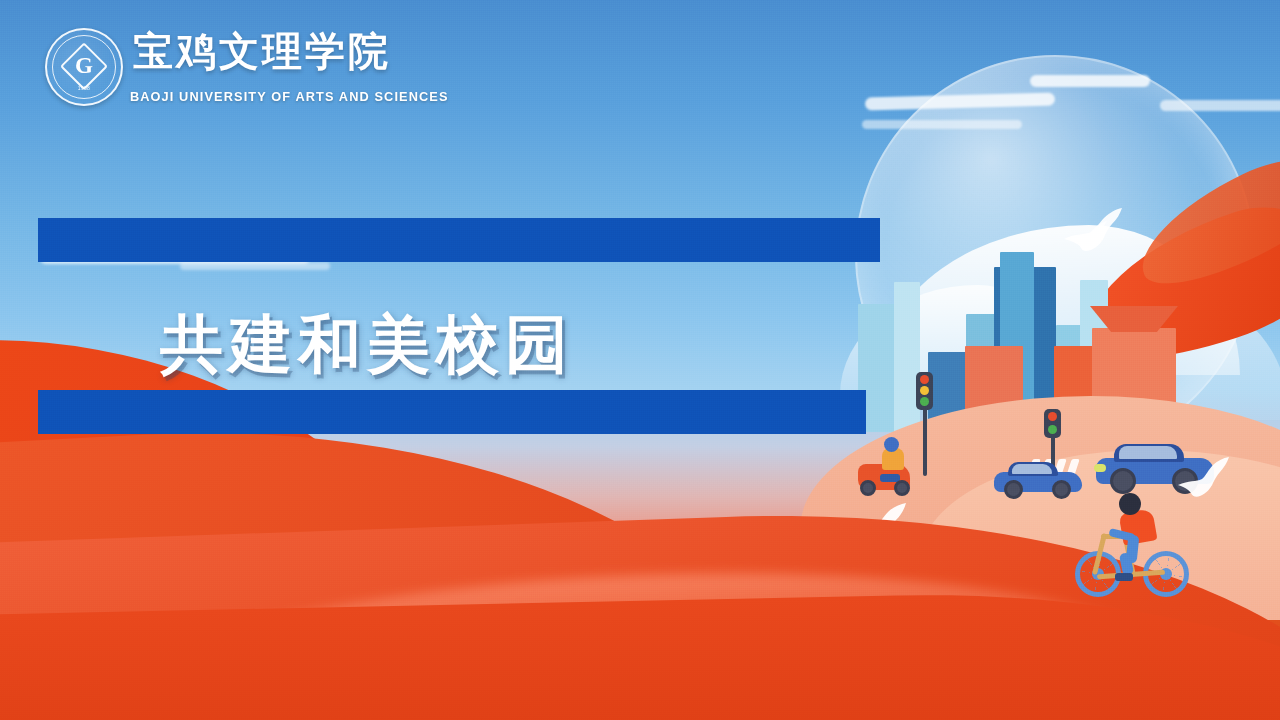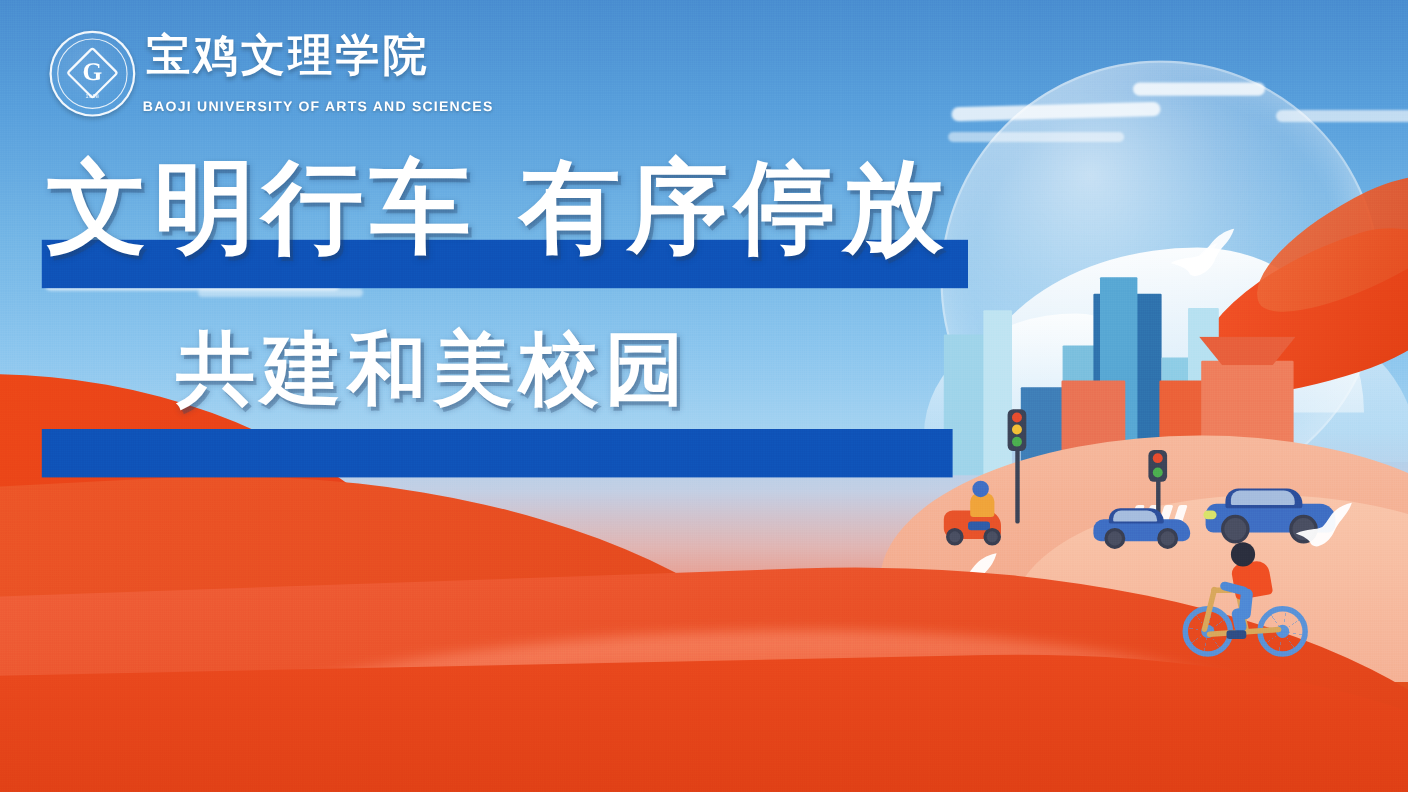--- a/index.html
+++ b/index.html
@@ -251,21 +251,21 @@
     position:absolute;
     font-family:"DejaVu Sans","Liberation Sans",sans-serif;
     font-weight:bold;color:#ffffff;
     line-height:1;
     white-space:nowrap;
     text-shadow:
        3px 4px 0 rgba(40,70,110,.30),
        2px 3px 6px rgba(20,50,90,.35);
   }
   .headline-1{left:42px;top:143px;font-size:92px;letter-spacing:6px;}
-  .headline-2{left:160px;top:299px;font-size:72px;letter-spacing:6px;}
+  .headline-2{left:160px;top:313px;font-size:63px;letter-spacing:6px;}
 
   .subtitle{
     position:absolute;left:72px;top:462px;
     font-family:"DejaVu Sans","Liberation Sans",sans-serif;
     font-size:50px;font-weight:bold;
     color:#1f5fae;
     letter-spacing:16px;
     white-space:nowrap;
     text-shadow:0 1px 2px rgba(255,255,255,.25);
   }
@@ -406,21 +406,20 @@
 
     <div class="bk-torso" style="left:46px;bottom:62px;width:34px;height:32px;transform:rotate(-10deg);"></div>
     <div class="bk-head" style="left:44px;bottom:90px;"></div>
     <div class="bk-limb" style="left:34px;bottom:66px;width:26px;height:8px;transform:rotate(14deg);"></div>
     <div class="bk-limb" style="left:52px;bottom:42px;width:11px;height:28px;transform:rotate(6deg);"></div>
     <div class="bk-limb" style="left:46px;bottom:30px;width:11px;height:22px;transform:rotate(-12deg);"></div>
     <div class="bk-shoe" style="left:40px;bottom:24px;width:18px;height:8px;"></div>
   </div>
 
   <div class="hl-bar hl-bar-1"></div>
-  <div class="headline headline-1">文明行车  有序停放</div>
 
   <div class="hl-bar hl-bar-2"></div>
   <div class="headline headline-2">共建和美校园</div>
 
 
   <div class="logo-wrap">
     <div class="emblem">
       <div class="emblem-diamond"></div>
       <div class="emblem-g">G</div>
       <div class="emblem-year">1958</div>

